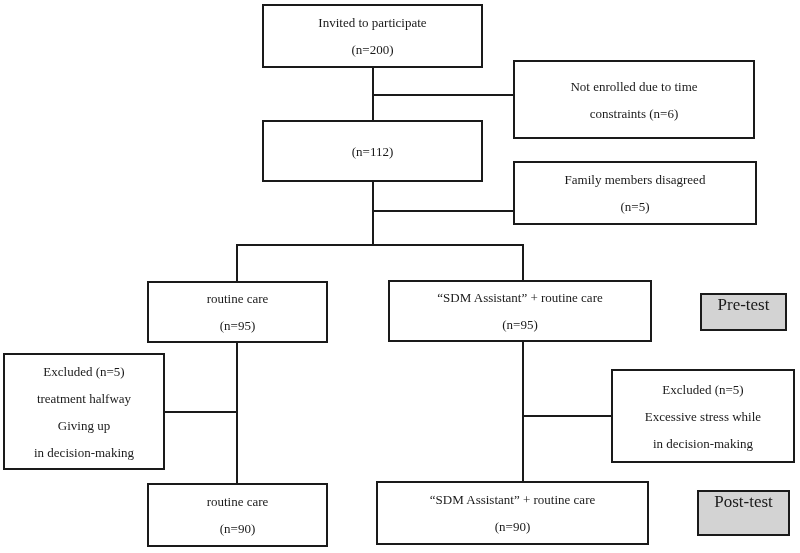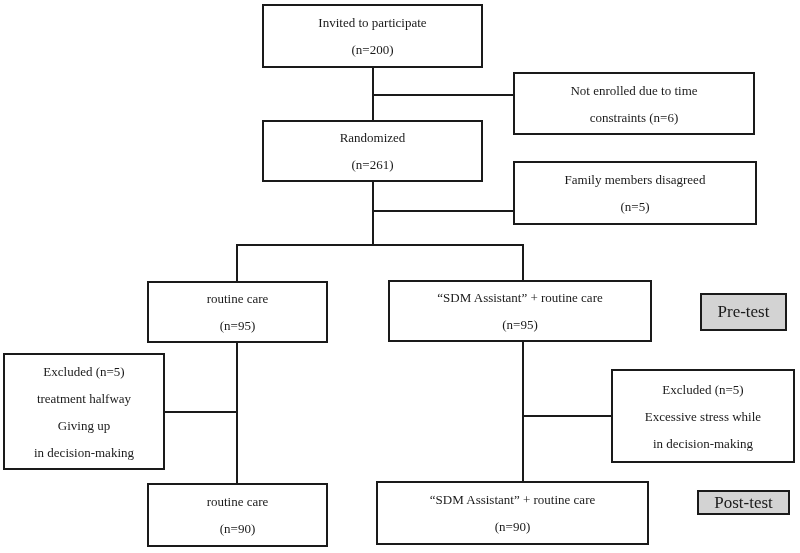--- a/index.html
+++ b/index.html
@@ -30,21 +30,21 @@
     justify-content:center;
     text-align:center;
     font-size:13px;
   }
   .box .ln{display:block;line-height:27px;white-space:nowrap;}
   .stage{
     position:absolute;
     border:2px solid var(--border);
     background:var(--stagefill);
     display:flex;
-    align-items:center;
+    align-items:flex-start;
     justify-content:center;
     text-align:center;
     font-size:17px;
   }
   .line{
     position:absolute;
     background:var(--border);
   }
 </style>
 </head>
@@ -62,28 +62,27 @@
   <div class="line" style="left:236px;top:343px;width:2px;height:140px"></div>
   <div class="line" style="left:165px;top:411px;width:73px;height:2px"></div>
   <div class="line" style="left:522px;top:342px;width:2px;height:139px"></div>
   <div class="line" style="left:523px;top:415px;width:88px;height:2px"></div>
 
   <div class="box" style="left:262px;top:4px;width:221px;height:64px">
     <span class="ln">Invited to participate</span>
     <span class="ln">(n=200)</span>
   </div>
 
-  <div class="box" style="left:513px;top:72px;width:242px;height:63px">
+  <div class="box" style="left:513px;top:60px;width:242px;height:79px">
     <span class="ln">Not enrolled due to time</span>
     <span class="ln">constraints (n=6)</span>
   </div>
 
   <div class="box" style="left:262px;top:120px;width:221px;height:62px">
-    <span class="ln">Randomized</span>
-    <span class="ln">(n=261)</span>
+    <span class="ln">(n=112)</span>
   </div>
 
   <div class="box" style="left:513px;top:161px;width:244px;height:64px">
     <span class="ln">Family members disagreed</span>
     <span class="ln">(n=5)</span>
   </div>
 
   <div class="box" style="left:147px;top:281px;width:181px;height:62px">
     <span class="ln">routine care</span>
     <span class="ln">(n=95)</span>
@@ -114,17 +113,17 @@
   <div class="box" style="left:147px;top:483px;width:181px;height:64px">
     <span class="ln">routine care</span>
     <span class="ln">(n=90)</span>
   </div>
 
   <div class="box" style="left:376px;top:481px;width:273px;height:64px">
     <span class="ln">“SDM Assistant” + routine care</span>
     <span class="ln">(n=90)</span>
   </div>
 
-  <div class="stage" style="left:697px;top:490px;width:93px;height:25px">
+  <div class="stage" style="left:697px;top:490px;width:93px;height:46px">
     <span>Post-test</span>
   </div>
 
 </div>
 
 </body></html>

